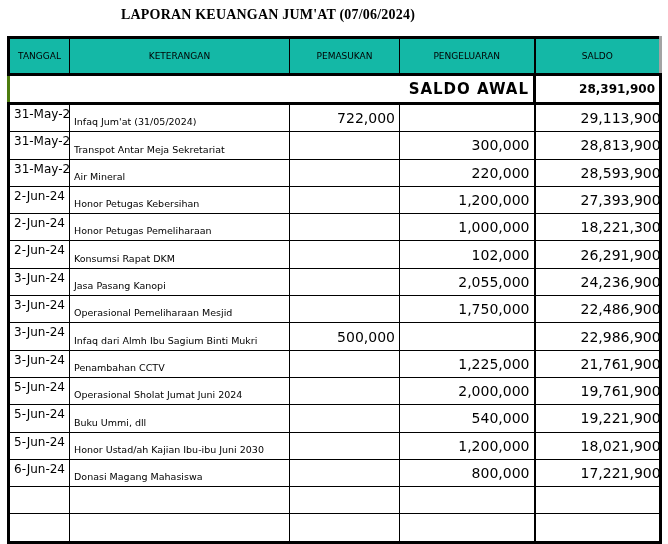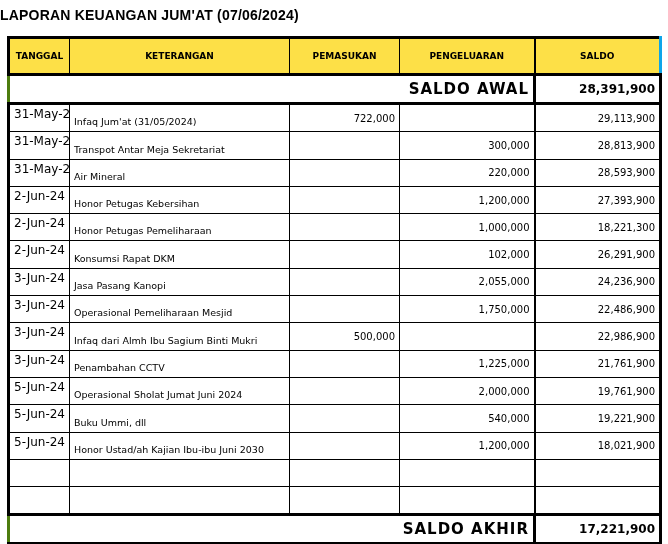--- a/index.html
+++ b/index.html
@@ -1,29 +1,29 @@
 <!DOCTYPE html>
 <html><head>
   <meta charset="utf-8">
   <style>
     html, body { margin: 0; padding: 0; background: #ffffff; }
     body { width: 668px; height: 544px; position: relative; overflow: hidden; font-family: "DejaVu Sans", sans-serif; color: #000; }
-    .title { position: absolute; top: 7px; left: 0; width: 536px; text-align: left; font-family: Liberation Sans, sans-serif; font-weight: bold; font-size: 14px; letter-spacing: 0.2px; }
+    .title { position: absolute; top: 7px; left: 0; width: 536px; text-align: center; font-family: Liberation Serif, serif; font-weight: bold; font-size: 14px; letter-spacing: 0.2px; }
     table { position: absolute; top: 36px; left: 7px; width: 652px; border-collapse: collapse; table-layout: fixed; }
     col.c1 { width: 61px; } col.c2 { width: 220px; } col.c3 { width: 110px; } col.c4 { width: 135px; } col.c5 { width: 126px; }
     td, th { border: 1px solid #000; padding: 0 4px; overflow: hidden; white-space: nowrap; }
-    th { background: #fde047; height: 34px; font-size: 9px; font-weight: bold; text-align: center; border-top: 3px solid #000; border-bottom: 3px solid #000; }
+    th { background: #14b8a6; height: 34px; font-size: 9px; font-weight: normal; text-align: center; border-top: 3px solid #000; border-bottom: 3px solid #000; }
     th:first-child { border-left: 3px solid #000; }
-    th:last-child { border-right: 3px solid #0ea5e9; }
+    th:last-child { border-right: 3px solid #a3a3a3; }
     th.sep { border-right: 2px solid #000; }
     td { height: 22.3px; font-size: 10px; }
     tr.row td:first-child { border-left: 3px solid #000; text-align: center; vertical-align: top; padding-top: 2px; font-size: 12px; }
     tr.row td:last-child { border-right: 3px solid #000; }
     td.desc { font-size: 9.5px; vertical-align: bottom; padding-bottom: 4px; }
-    td.num { text-align: right; font-family: "DejaVu Sans", sans-serif; font-size: 10px; }
+    td.num { text-align: right; font-family: "DejaVu Sans", sans-serif; font-size: 14px; }
     td.saldo { border-left: 2px solid #000; padding-left: 45px; }
     tr.big td { height: 26px; font-weight: bold; font-size: 15px; border-top: 3px solid #000; border-bottom: 3px solid #000; }
     tr.big td:first-child { border-left: 3px solid #4d7c0f; text-align: right; letter-spacing: 1px; }
     tr.big td:last-child { border-right: 3px solid #000; border-left: 3px solid #000; text-align: right; font-size: 12px; }
     tr.total td { font-weight: bold; font-size: 9.5px; }
   </style>
 </head>
 <body>
 
 <div class="title">LAPORAN KEUANGAN JUM'AT (07/06/2024)</div>
@@ -135,20 +135,27 @@
         <td class="num saldo">19,221,900</td>
       </tr>
       <tr class="row">
         <td>5-Jun-24</td>
         <td class="desc">Honor Ustad/ah Kajian Ibu-ibu Juni 2030</td>
         <td class="num"></td>
         <td class="num">1,200,000</td>
         <td class="num saldo">18,021,900</td>
       </tr>
       <tr class="row">
+        <td>6-Jun-24</td>
+        <td class="desc">Donasi Magang Mahasiswa</td>
+        <td class="num"></td>
+        <td class="num">800,000</td>
+        <td class="num saldo">17,221,900</td>
+      </tr>
+      <tr class="row">
         <td></td>
         <td class="desc"></td>
         <td class="num"></td>
         <td class="num"></td>
         <td class="num saldo"></td>
       </tr>
       <tr class="row">
         <td></td>
         <td class="desc"></td>
         <td class="num"></td>

